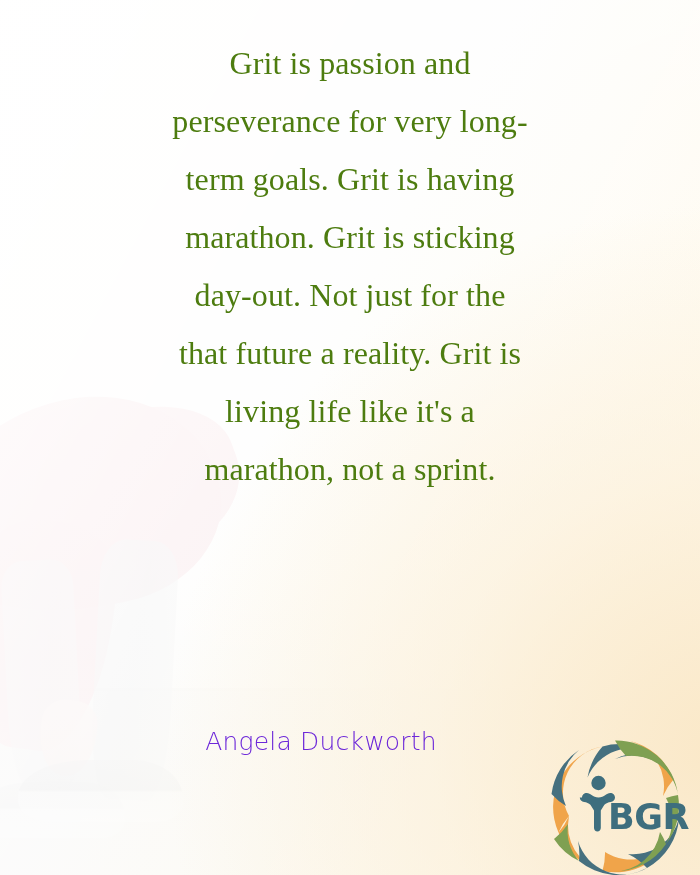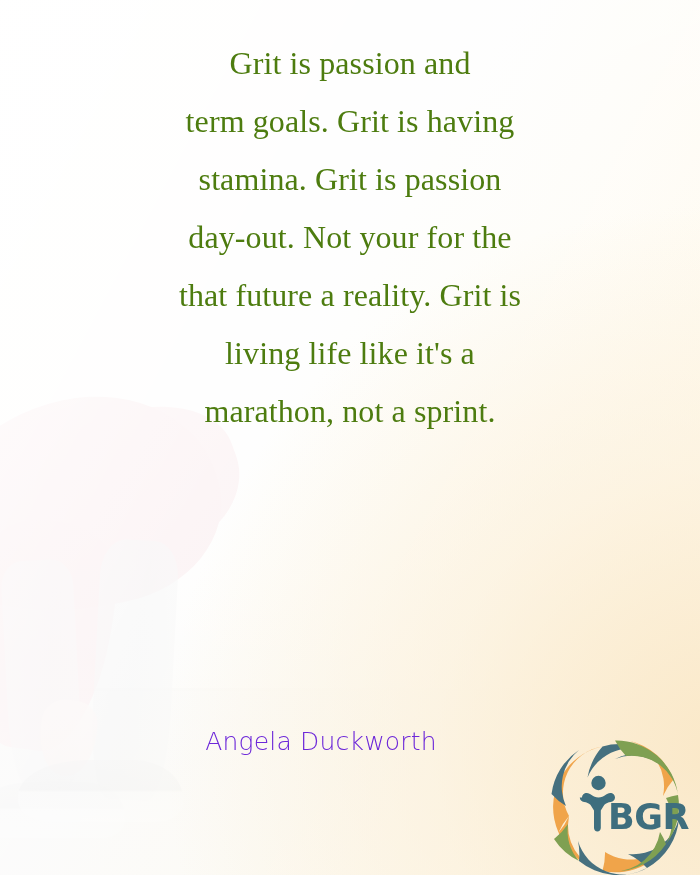--- a/index.html
+++ b/index.html
@@ -214,23 +214,24 @@
     <div class="leg"></div>
     <div class="hand"></div>
     <div class="shoe-b"></div>
     <div class="shoe-a"></div>
     <div class="photo-veil"></div>
     <div class="warm-tint"></div>
   </div>
 
   <div class="quote-block">
     <div class="quote-line">Grit is passion and</div>
+    <div class="quote-line">perseverance for very long-</div>
     <div class="quote-line">term goals. Grit is having</div>
-    <div class="quote-line">stamina. Grit is passion</div>
-    <div class="quote-line">day-out. Not your for the</div>
+    <div class="quote-line">marathon. Grit is sticking</div>
+    <div class="quote-line">day-out. Not just for the</div>
     <div class="quote-line">that future a reality. Grit is</div>
     <div class="quote-line">living life like it's a</div>
     <div class="quote-line">marathon, not a sprint.</div>
   </div>
 
   <div class="attribution">Angela Duckworth</div>
 
   <div class="logo">
     <svg viewBox="0 0 148 148" xmlns="http://www.w3.org/2000/svg" aria-hidden="true">
       <g>

